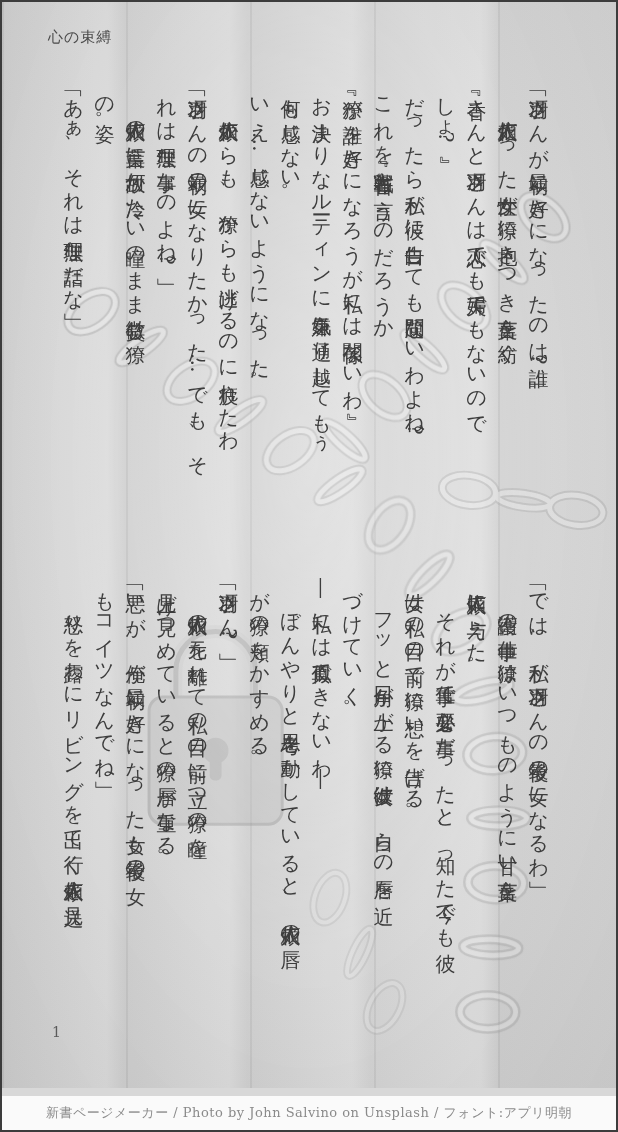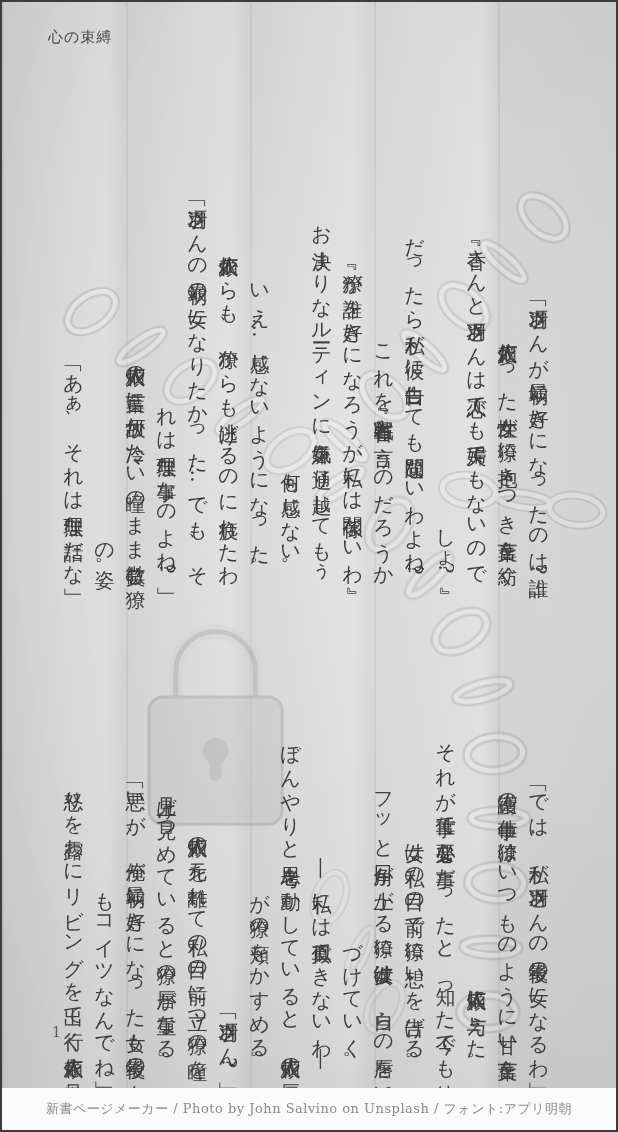--- a/index.html
+++ b/index.html
@@ -4,21 +4,20 @@
 <style>
   html,body{margin:0;padding:0;background:#ffffff;}
   .page{
     position:relative;
     width:618px;height:1132px;
     box-sizing:border-box;
     border:2px solid #3c3c3c;
     overflow:hidden;
     background:#d8d8d8;
     font-family:"DejaVu Serif","Liberation Serif",serif;
-    text-align:right;
   }
   
   .bg-base{
     position:absolute;inset:0;bottom:42px;
     background:
       repeating-linear-gradient(90deg,
         rgba(90,90,90,0.10) 0px, rgba(90,90,90,0.10) 2px,
         rgba(255,255,255,0) 2px, rgba(255,255,255,0) 124px),
       linear-gradient(90deg,
         #d3d3d3 0%, #dcdcdc 17%, #d0d0d0 20%, #dadada 37%,
@@ -44,21 +43,21 @@
     color:#3d3d3d;
   }
   .band1{top:82px;}
   .band2{top:576px;}
   .vline{margin:0;}
   .pagenum{
     position:absolute;top:1022px;left:50px;
     font-size:14px;color:#5a5a5a;
   }
   .footer{
-    position:absolute;left:0;right:0;bottom:0;height:42px;
+    position:absolute;left:0;right:0;bottom:0;height:34px;
     background:#fafafa;
     display:flex;align-items:center;justify-content:center;
     font-size:13px;letter-spacing:0.5px;color:#8a8a8a;
   }
 </style>
 </head>
 <body>
 
 <div class="page">
 

